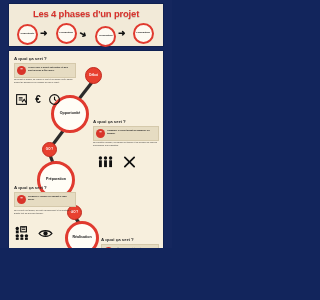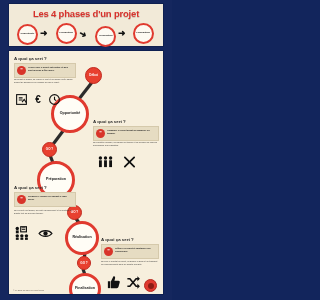--- a/index.html
+++ b/index.html
@@ -1,21 +1,21 @@
 <!DOCTYPE html>
 <html><head>
 <meta charset="utf-8">
 <style>
   * { margin:0; padding:0; box-sizing:border-box; }
   html,body { width:172px; height:300px; overflow:hidden; }
   body {
     font-family:"Liberation Sans", sans-serif;
     background:#12255c;
   }
-  .poster { position:relative; width:172px; height:300px; background:#15275e; overflow:hidden; }
+  .poster { position:relative; width:172px; height:248px; background:#15275e; overflow:hidden; }
 
   
   .header {
     position:absolute; left:8px; top:3px; width:156px; height:44px;
     background:#f2ead8; border:1px solid #0f2050;
   }
   .title {
     text-align:center; color:#d8322c; font-weight:bold;
     font-size:9.5px; letter-spacing:-.2px; margin-top:4px;
     text-shadow:0 .5px 0 rgba(0,0,0,.15);

